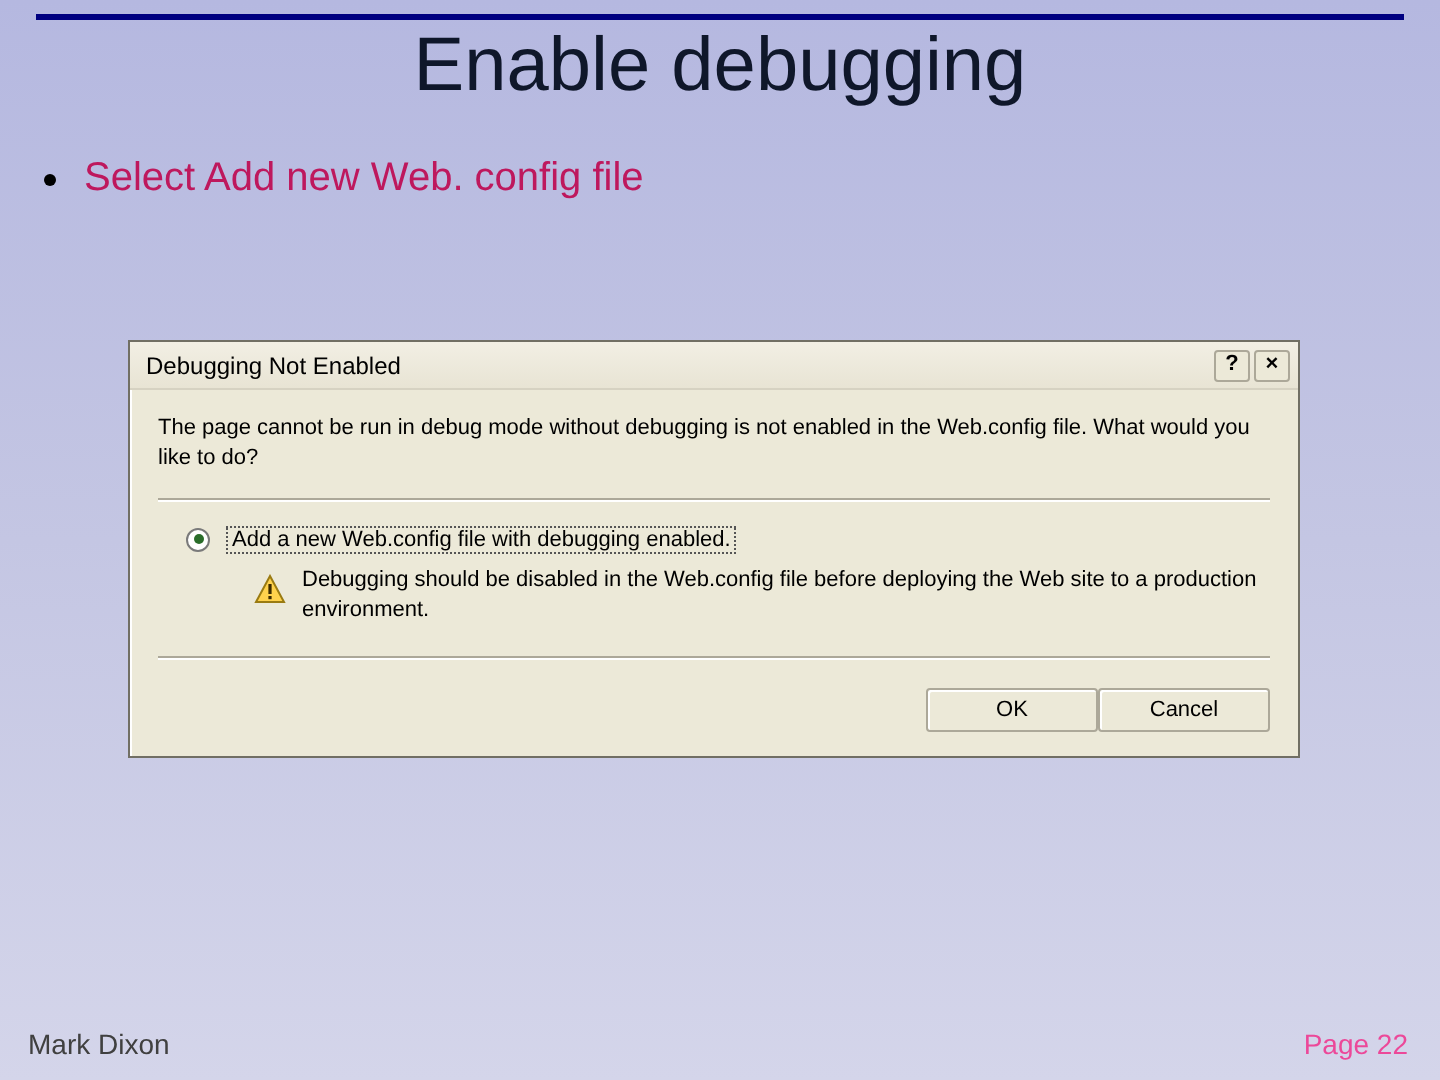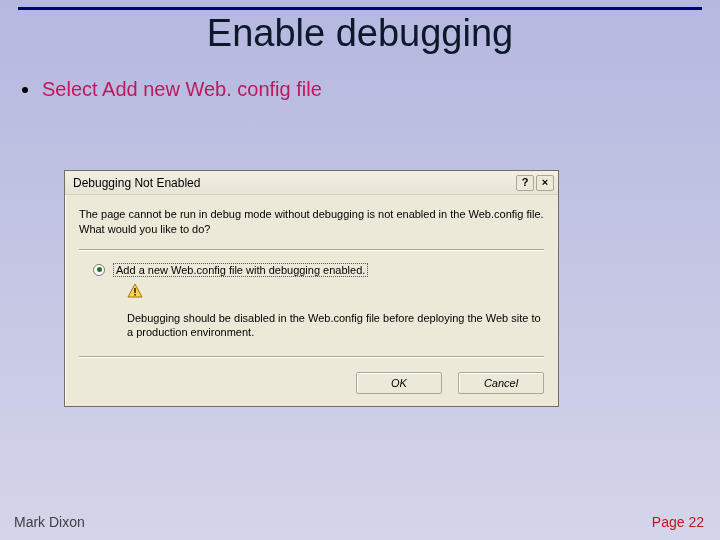--- a/index.html
+++ b/index.html
@@ -41,21 +41,21 @@
   .bullet-dot {
     width: 6px; height: 6px;
     background: #000;
     border-radius: 50%;
     margin-right: 14px;
   }
   .dialog {
     position: absolute;
     top: 170px;
     left: 64px;
-    width: 495px;
+    width: 586px;
     background: #ece9d8;
     border: 1px solid #716f64;
     box-shadow: 1px 1px 0 #fff inset;
     font-family: Tahoma, sans-serif;
     font-size: 11px;
     color: #000;
   }
   .dlg-titlebar {
     display: flex;
     align-items: center;
@@ -127,36 +127,34 @@
   }
   .radio-label {
     font-size: 11px;
   }
   .radio-label.dotted {
     border: 1px dotted #555;
     padding: 0 2px;
   }
   .warn-row {
     display: flex;
-    align-items: flex-start;
+    align-items: center;
     gap: 8px;
     margin: 4px 0 16px 34px;
     font-size: 11px;
     line-height: 1.35;
-    flex-direction: column;
   }
   .warn-icon {
     flex-shrink: 0;
   }
   .dlg-buttons {
     display: flex;
     justify-content: flex-end;
-    gap: 16px;
+    gap: 0;
     padding-top: 4px;
-    font-style: italic;
   }
   .btn {
     min-width: 86px;
     height: 22px;
     background: #ece9d8;
     border: 1px solid #aca899;
     border-radius: 2px;
     text-align: center;
     font-size: 11px;
     line-height: 20px;
@@ -168,21 +166,21 @@
     bottom: 10px;
     left: 14px;
     font-size: 14px;
     color: #404040;
   }
   .footer-right {
     position: absolute;
     bottom: 10px;
     right: 16px;
     font-size: 14px;
-    color: #b91c1c;
+    color: #ec4899;
   }
 </style>
 </head>
 <body>
 
 <div class="hrule"></div>
 
 <div class="title">Enable debugging</div>
 
 <div class="bullet-row">

